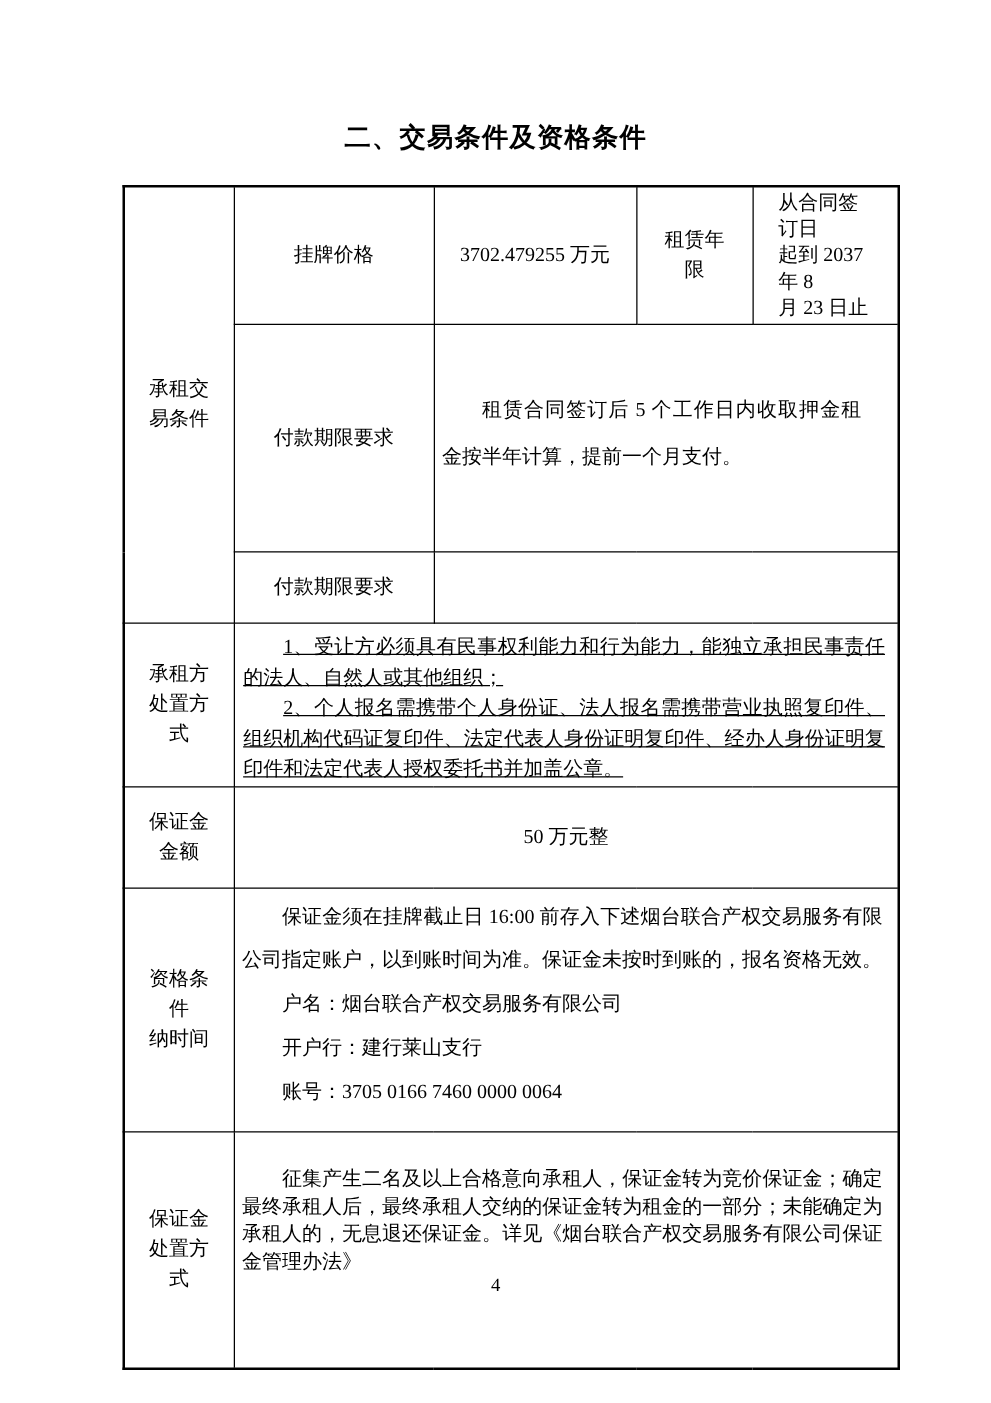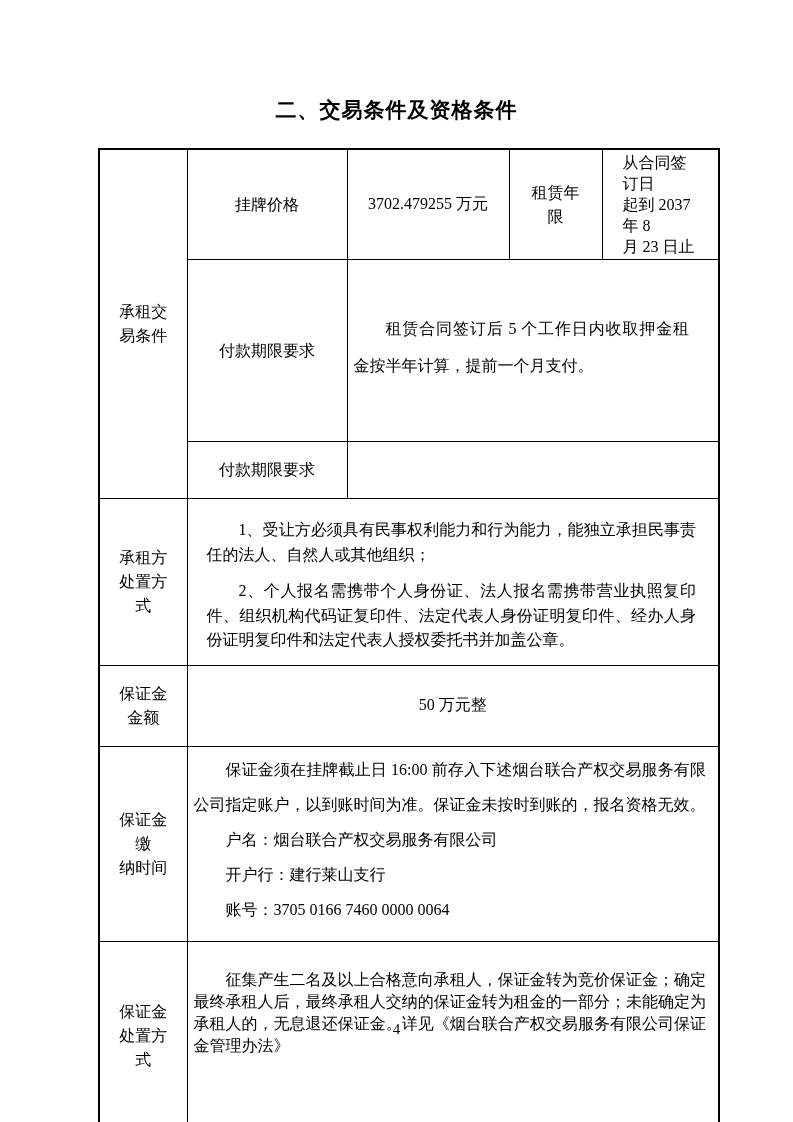--- a/index.html
+++ b/index.html
@@ -46,21 +46,21 @@
   td.lease-cell {
     text-align: left;
     white-space: pre-line;
     line-height: 21px;
     padding: 2px 20px;
   }
   td.payment-cell { vertical-align: top; padding: 50px 29px 0 6px; }
   .payment-cell p { margin: 0; line-height: 37px; text-indent: 2em; text-align: justify; }
   td.empty-cell { }
   td.qual-cell { vertical-align: top; padding: 7px 10px 0 7px; }
-  .qual-cell p { margin: 12px; line-height: 24.5px; text-indent: 2em; text-align: justify; }
+  .qual-cell p { margin: 0; line-height: 24.5px; text-indent: 2em; text-align: justify; text-decoration: underline; }
   td.time-cell { vertical-align: top; padding: 5px 12px 0 6px; }
   .time-cell p { margin: 0; line-height: 35px; text-indent: 2em; text-align: justify; }
   td.disp-cell { vertical-align: top; padding: 27px 12px 0 6px; }
   .disp-cell p { margin: 0; line-height: 22px; text-indent: 2em; text-align: justify; }
   .page-number {
     position: absolute;
     top: 1021px; left: 0; width: 100%;
     text-align: center;
     font-size: 15px;
   }
@@ -106,21 +106,21 @@
         <p>1、受让方必须具有民事权利能力和行为能力，能独立承担民事责任的法人、自然人或其他组织；</p>
         <p>2、个人报名需携带个人身份证、法人报名需携带营业执照复印件、组织机构代码证复印件、法定代表人身份证明复印件、经办人身份证明复印件和法定代表人授权委托书并加盖公章。</p>
       </td>
     </tr>
     <tr style="height:70px">
       <td class="hdr">保证金
 金额</td>
       <td class="center-cell" colspan="4">50 万元整</td>
     </tr>
     <tr style="height:195px">
-      <td class="hdr">保证金缴
+      <td class="hdr">资格条件
 纳时间</td>
       <td class="time-cell" colspan="4">
         <p>保证金须在挂牌截止日 16:00 前存入下述烟台联合产权交易服务有限公司指定账户，以到账时间为准。保证金未按时到账的，报名资格无效。</p>
         <p>户名：烟台联合产权交易服务有限公司</p>
         <p>开户行：建行莱山支行</p>
         <p>账号：3705 0166 7460 0000 0064</p>
       </td>
     </tr>
     <tr style="height:190px">
       <td class="hdr">保证金

